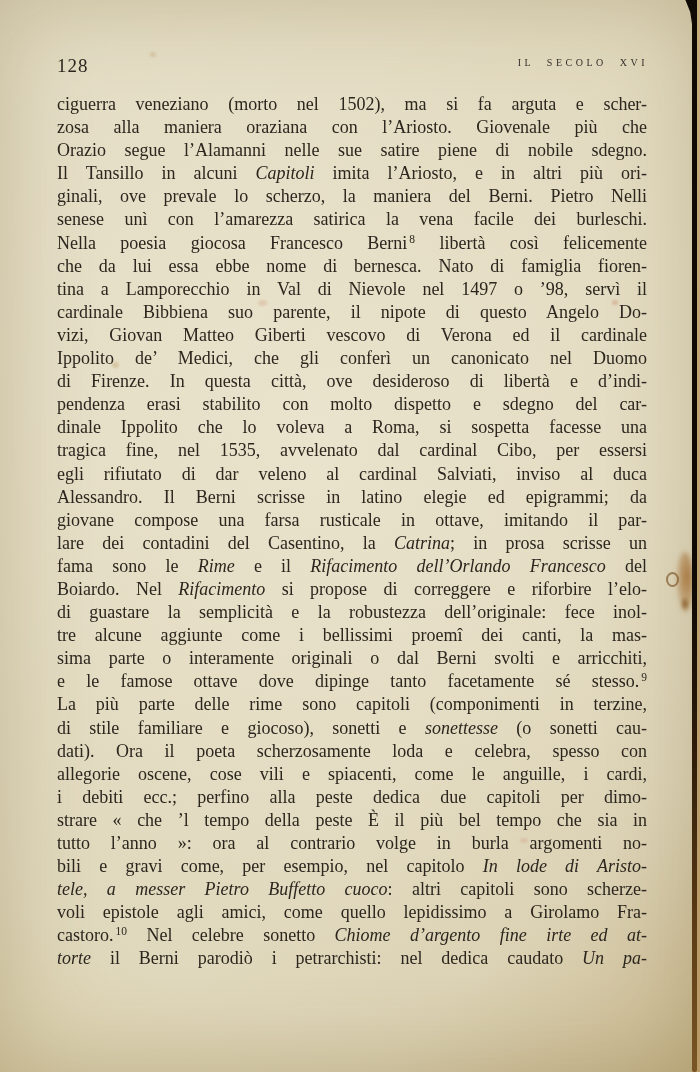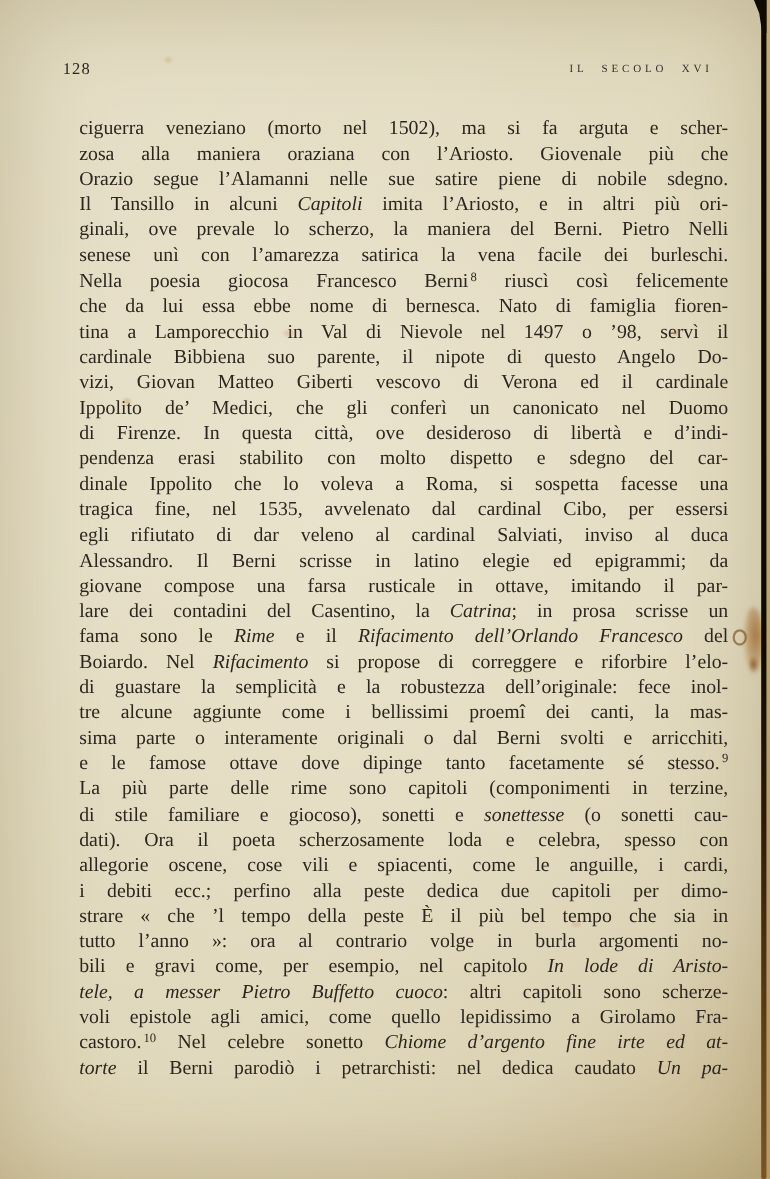--- a/index.html
+++ b/index.html
@@ -59,33 +59,32 @@
   .f2 { left: 258px; top: 300px; width: 9px; height: 6px; background: rgba(200,130,100,0.25); }
   .f3 { left: 112px; top: 362px; width: 7px; height: 6px; background: rgba(180,140,80,0.30); }
   .f4 { left: 520px; top: 838px; width: 8px; height: 5px; background: rgba(200,120,100,0.22); }
   .f5 { left: 150px; top: 52px;  width: 6px; height: 5px; background: rgba(180,140,80,0.25); }
 
   .header-row {
     position: absolute; top: 55px; left: 0; right: 0; height: 24px;
   }
   .page-number {
     position: absolute; left: 57px; top: 0;
-    font-size: 15px; letter-spacing: 1px;
+    font-size: 19px; letter-spacing: 1px;
   }
   .running-header {
     position: absolute; left: 0; right: 52px; top: 2px;
     text-align: right;
     font-size: 10px; letter-spacing: 3.5px; word-spacing: 7px;
     color: #35302a;
   }
   .text-block {
-    position: absolute; left: 72px; top: 93px; width: 590px;
+    position: absolute; left: 57px; top: 93px; width: 590px;
     font-size: 18px; line-height: 23.1px;
     word-spacing: 1.5px;
-    margin-top: 12px;
   }
   .line {
     text-align: justify;
     text-align-last: justify;
     white-space: nowrap;
     height: 23.1px;
   }
   .line em { font-style: italic; }
   .line sup {
     font-size: 11.5px; line-height: 0;
@@ -103,21 +102,21 @@
     <span class="running-header">IL SECOLO XVI</span>
   </div>
 
   <div class="text-block">
       <div class="line"><span>ciguerra veneziano (morto nel 1502), ma si fa arguta e scher-</span></div>
       <div class="line"><span>zosa alla maniera oraziana con l’Ariosto. Giovenale più che</span></div>
       <div class="line"><span>Orazio segue l’Alamanni nelle sue satire piene di nobile sdegno.</span></div>
       <div class="line"><span>Il Tansillo in alcuni </span><em>Capitoli</em><span> imita l’Ariosto, e in altri più ori-</span></div>
       <div class="line"><span>ginali, ove prevale lo scherzo, la maniera del Berni. Pietro Nelli</span></div>
       <div class="line"><span>senese unì con l’amarezza satirica la vena facile dei burleschi.</span></div>
-      <div class="line"><span>Nella poesia giocosa Francesco Berni</span><sup>8</sup><span> riuscì così felicemente</span></div>
+      <div class="line"><span>Nella poesia giocosa Francesco Berni</span><sup>8</sup><span> libertà così felicemente</span></div>
       <div class="line"><span>che da lui essa ebbe nome di bernesca. Nato di famiglia fioren-</span></div>
       <div class="line"><span>tina a Lamporecchio in Val di Nievole nel 1497 o ’98, servì il</span></div>
       <div class="line"><span>cardinale Bibbiena suo parente, il nipote di questo Angelo Do-</span></div>
       <div class="line"><span>vizi, Giovan Matteo Giberti vescovo di Verona ed il cardinale</span></div>
       <div class="line"><span>Ippolito de’ Medici, che gli conferì un canonicato nel Duomo</span></div>
       <div class="line"><span>di Firenze. In questa città, ove desideroso di libertà e d’indi-</span></div>
       <div class="line"><span>pendenza erasi stabilito con molto dispetto e sdegno del car-</span></div>
       <div class="line"><span>dinale Ippolito che lo voleva a Roma, si sospetta facesse una</span></div>
       <div class="line"><span>tragica fine, nel 1535, avvelenato dal cardinal Cibo, per essersi</span></div>
       <div class="line"><span>egli rifiutato di dar veleno al cardinal Salviati, inviso al duca</span></div>

